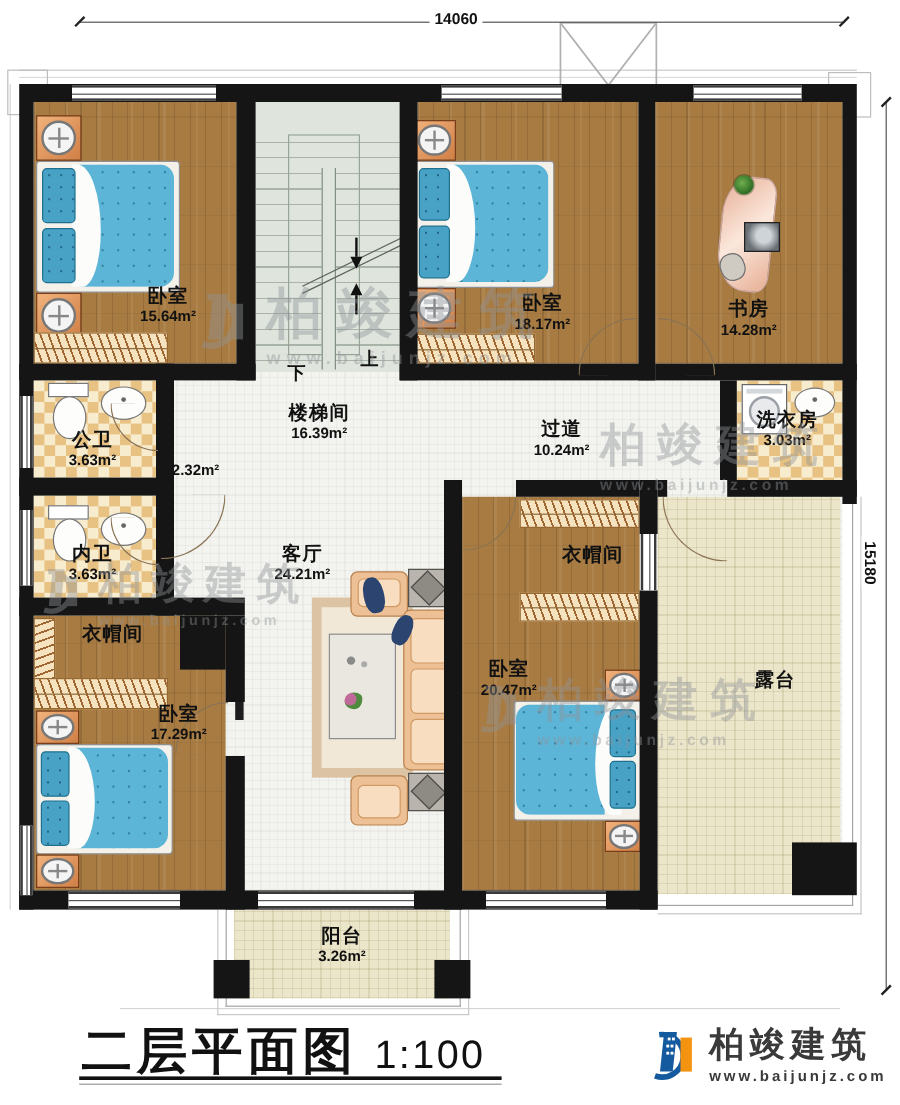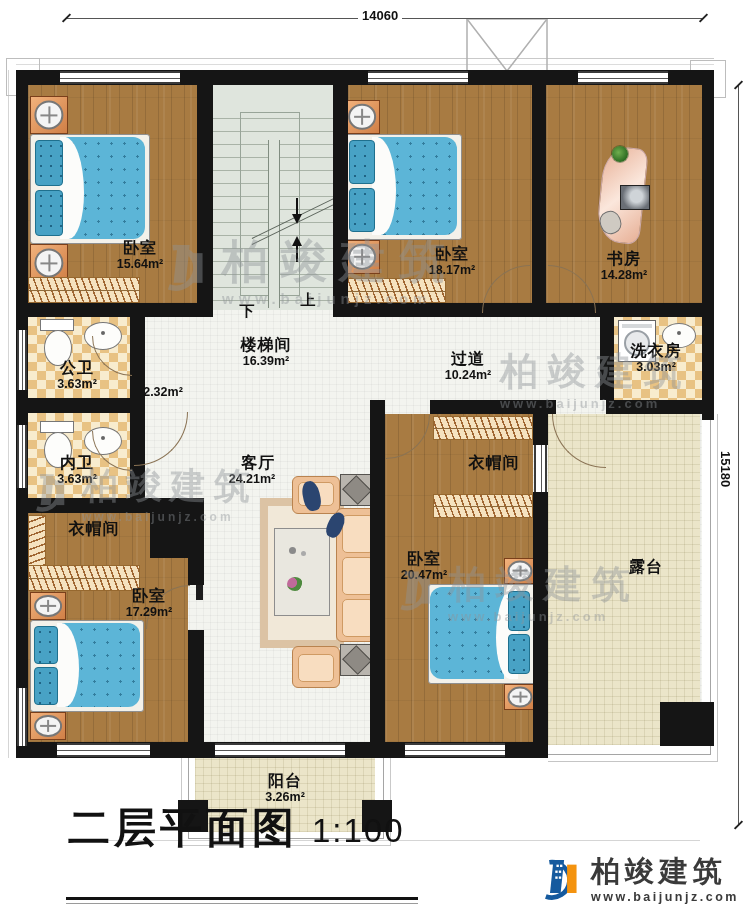--- a/index.html
+++ b/index.html
@@ -317,21 +317,21 @@
     <div class="nm">洗衣房</div>
     <div class="ar">3.03m²</div>
   </div>
   <div class="rlabel" style="left:77px;top:470px;">
     <div class="nm">内卫</div>
     <div class="ar">3.63m²</div>
   </div>
   <div class="rlabel" style="left:94px;top:529px;">
     <div class="nm">衣帽间</div>
   </div>
-  <div class="rlabel" style="left:252px;top:470px;text-align:right;">
+  <div class="rlabel" style="left:252px;top:470px;">
     <div class="nm">客厅</div>
     <div class="ar">24.21m²</div>
   </div>
   <div class="rlabel" style="left:494px;top:463px;">
     <div class="nm">衣帽间</div>
   </div>
   <div class="rlabel" style="left:424px;top:566px;">
     <div class="nm">卧室</div>
     <div class="ar">20.47m²</div>
   </div>
@@ -392,21 +392,21 @@
       <rect x="15" y="5" width="9" height="28" fill="currentColor" transform="skewX(-6)"></rect>
       <rect x="26" y="11" width="7" height="22" fill="currentColor"></rect>
     </svg>
     <div>
       <div class="wm-name" style="font-size:36px;letter-spacing:8px;">柏竣建筑</div>
       <div class="wm-url" style="font-size:12px;letter-spacing:3px;">www.baijunjz.com</div>
     </div>
   </div>
 
 
-  <div class="titleblock" style="left:68px;top:800px;">
+  <div class="titleblock" style="left:68px;top:848px;">
     <span class="title-cn">二层平面图</span><span class="title-scale">1:100</span>
   </div>
   <div class="abs" style="left:66px;top:897px;width:352px;height:3px;background:#111;z-index:40;"></div>
   <div class="abs" style="left:66px;top:903px;width:352px;height:1px;background:#9a9a9a;z-index:40;"></div>
 
   <div class="brand" style="left:536px;top:854px;">
     <svg width="48" height="52" viewBox="0 0 40 44">
       <path d="M8 36 A15 15 0 1 0 11 7" fill="none" stroke="#155a9e" stroke-width="4"></path>
       <rect x="15" y="5" width="9" height="28" fill="#155a9e" transform="skewX(-6)"></rect>
       <rect x="26" y="9" width="8" height="24" fill="#f4930f"></rect>

